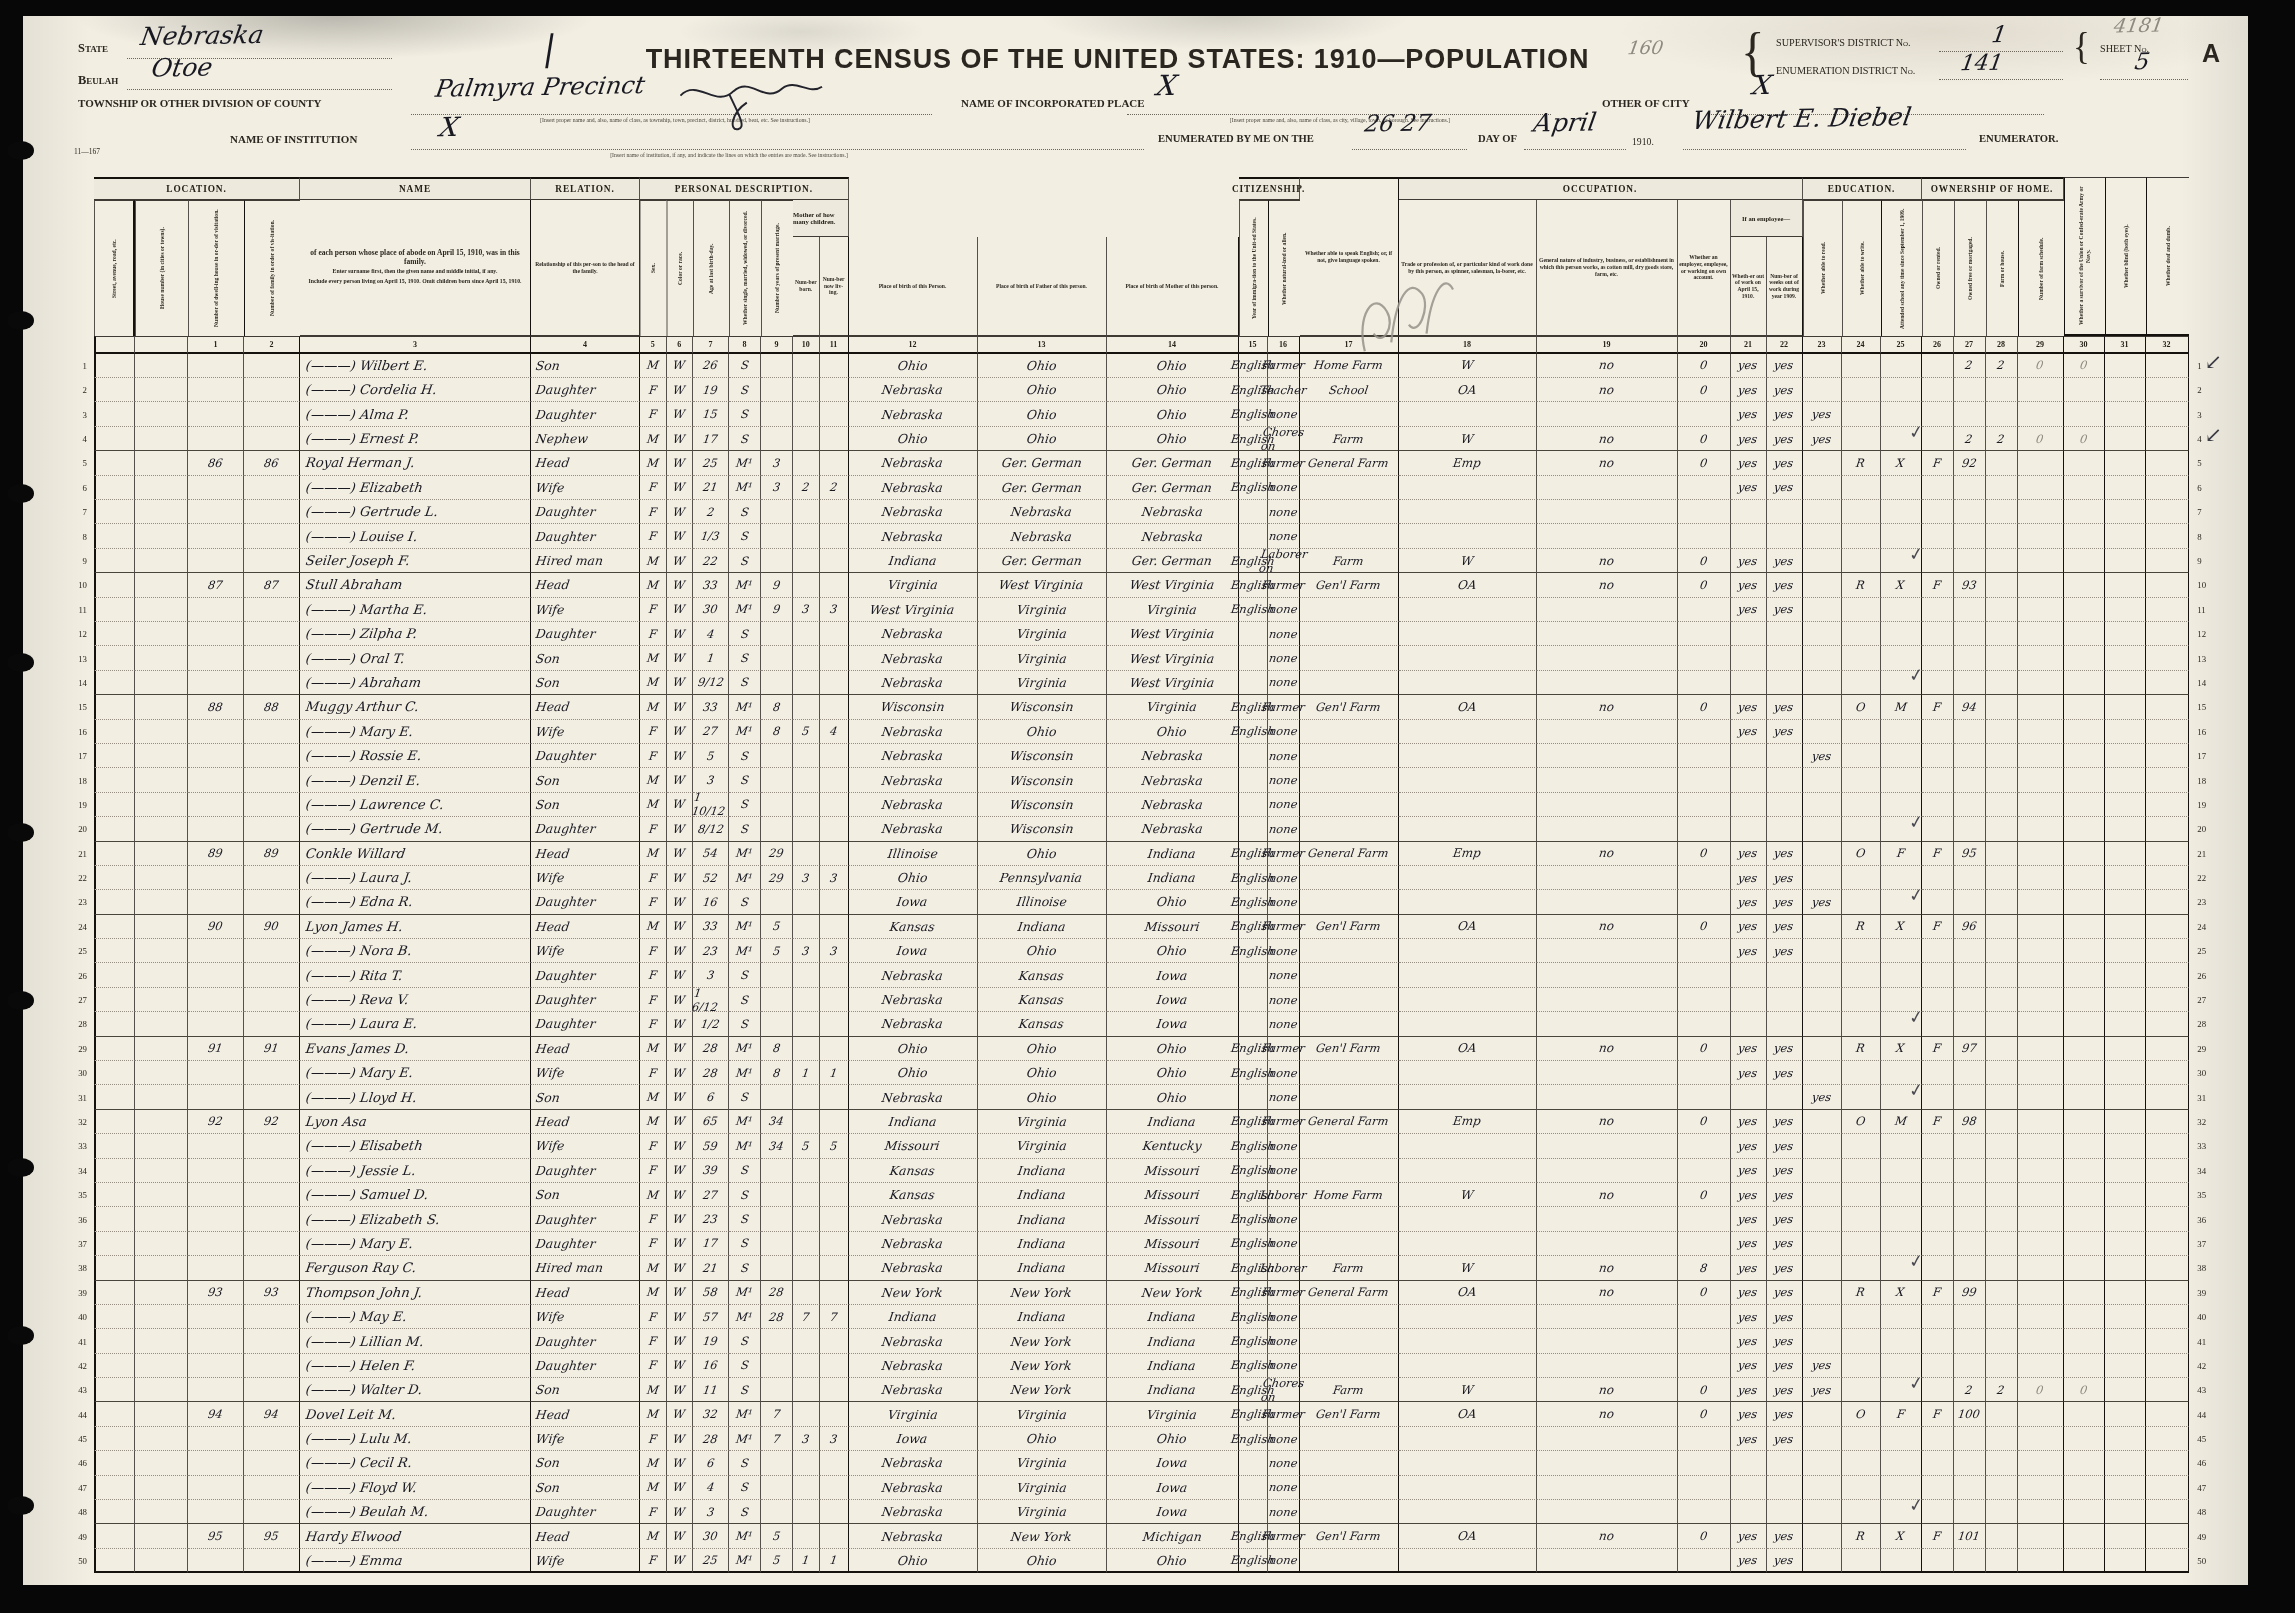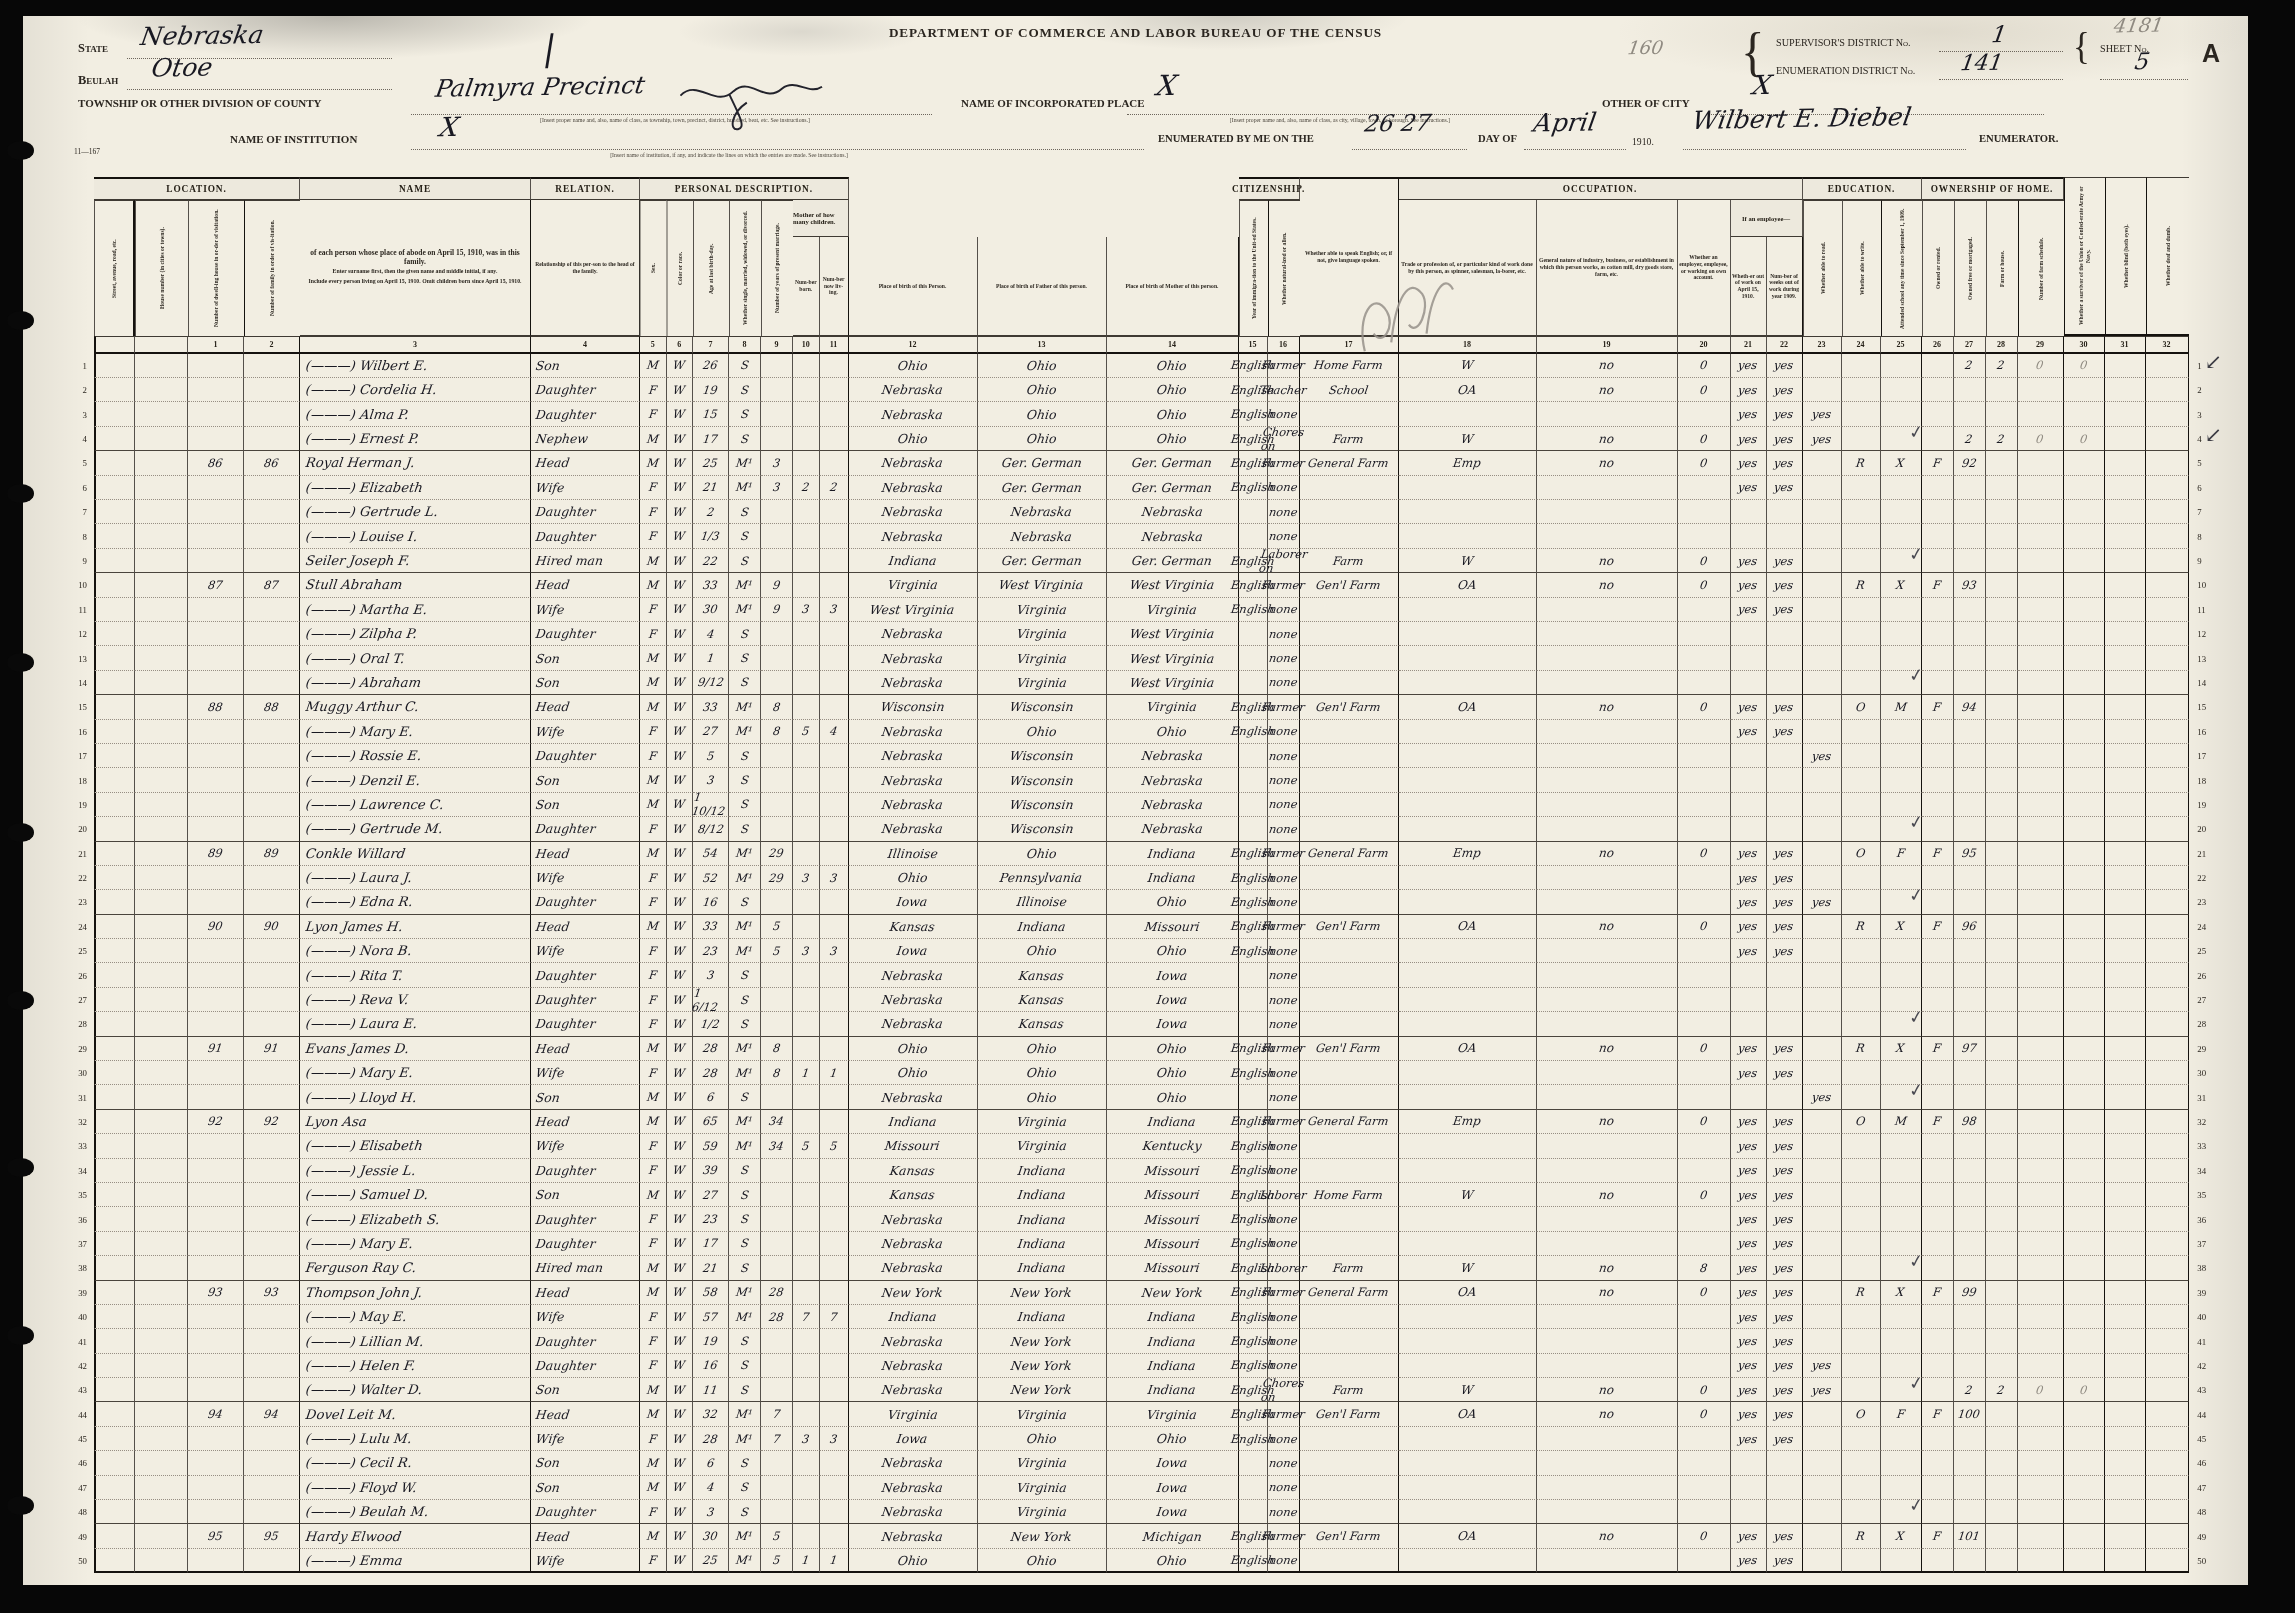--- a/index.html
+++ b/index.html
@@ -76,21 +76,21 @@
     <div style="position:absolute;left:0;top:0;width:100%;height:161px;">
       <div class="pr sc" style="left:55px;top:25px;font-size:12.4px;font-weight:bold;">State</div>
       <div class="hwabs" style="left:118px;top:5.3px;font-size:25px;">Nebraska</div>
       <div class="dot" style="left:104px;top:41px;width:265px;"></div>
 
       <div class="pr sc" style="left:55px;top:57px;font-size:12.4px;font-weight:bold;">Beulah</div>
       <div class="hwabs" style="left:129px;top:37px;font-size:25px;">Otoe</div>
       <div class="dot" style="left:104px;top:72px;width:265px;"></div>
       <div class="hwabs" style="left:521px;top:12.4px;font-size:35px;">|</div>
 
-      <div class="pr" style="left:565px;top:8.8px;width:1095px;text-align:center;font-size:13.2px;font-weight:bold;letter-spacing:0.9px;">DEPARTMENT OF COMMERCE AND LABOR BUREAU OF THE CENSUS</div>
+      <div class="pr" style="left:494px;top:28px;width:1201px;text-align:center;font-size:27px;font-weight:bold;font-family:'Liberation Sans','DejaVu Sans',sans-serif;letter-spacing:0.9px;">THIRTEENTH CENSUS OF THE UNITED STATES: 1910—POPULATION</div>
       <div class="hwabs pc" style="left:1605px;top:21px;font-size:18.5px;">160</div>
 
       <div class="brace" style="left:1718px;top:7px;">{</div>
       <div class="pr sc" style="left:1753px;top:21px;font-size:10.2px;">SUPERVISOR'S DISTRICT No.</div>
       <div class="dot" style="left:1916px;top:34px;width:124px;"></div>
       <div class="hwabs" style="left:1969px;top:5.3px;font-size:23px;">1</div>
       <div class="pr sc" style="left:1753px;top:49px;font-size:10.2px;">ENUMERATION DISTRICT No.</div>
       <div class="dot" style="left:1916px;top:62px;width:124px;"></div>
       <div class="hwabs" style="left:1938px;top:34px;font-size:22px;">141</div>
 

